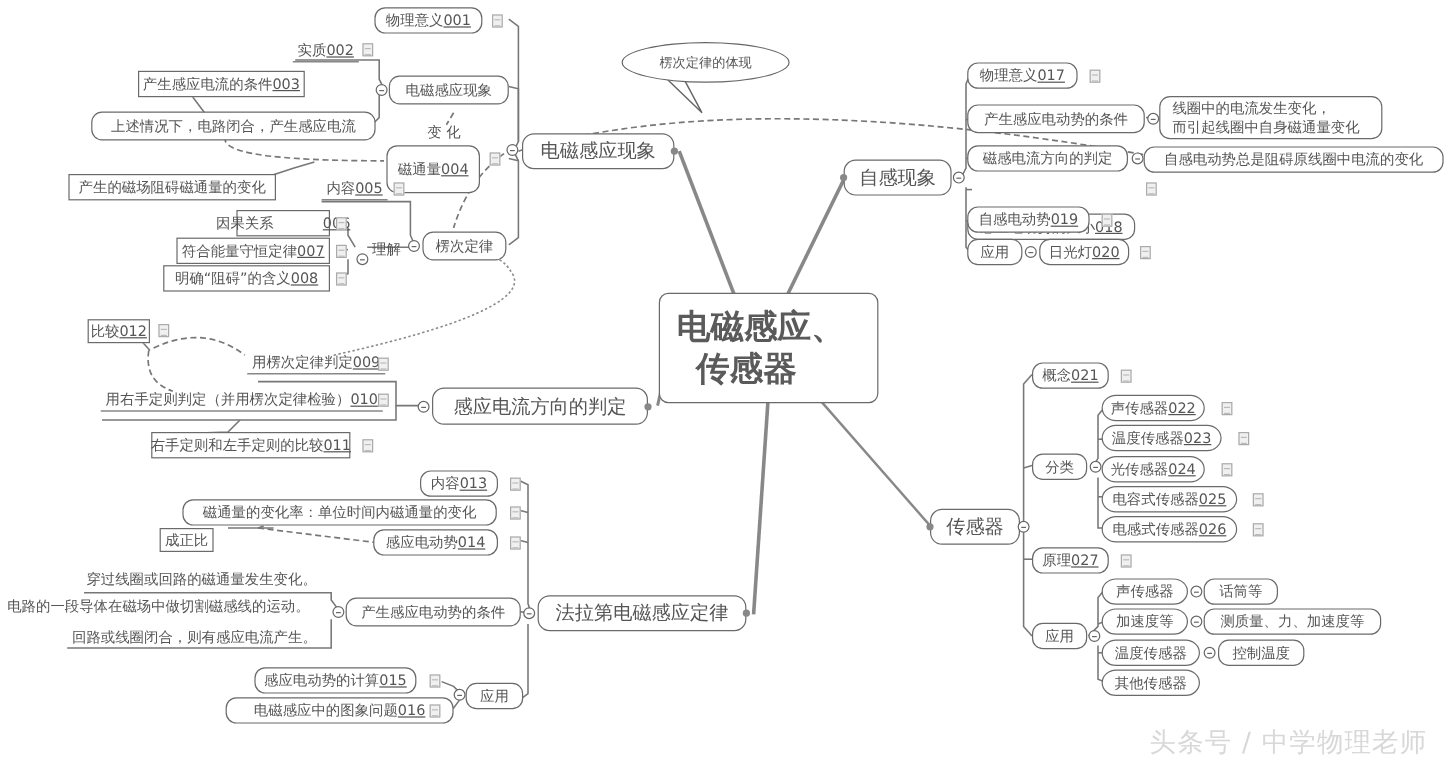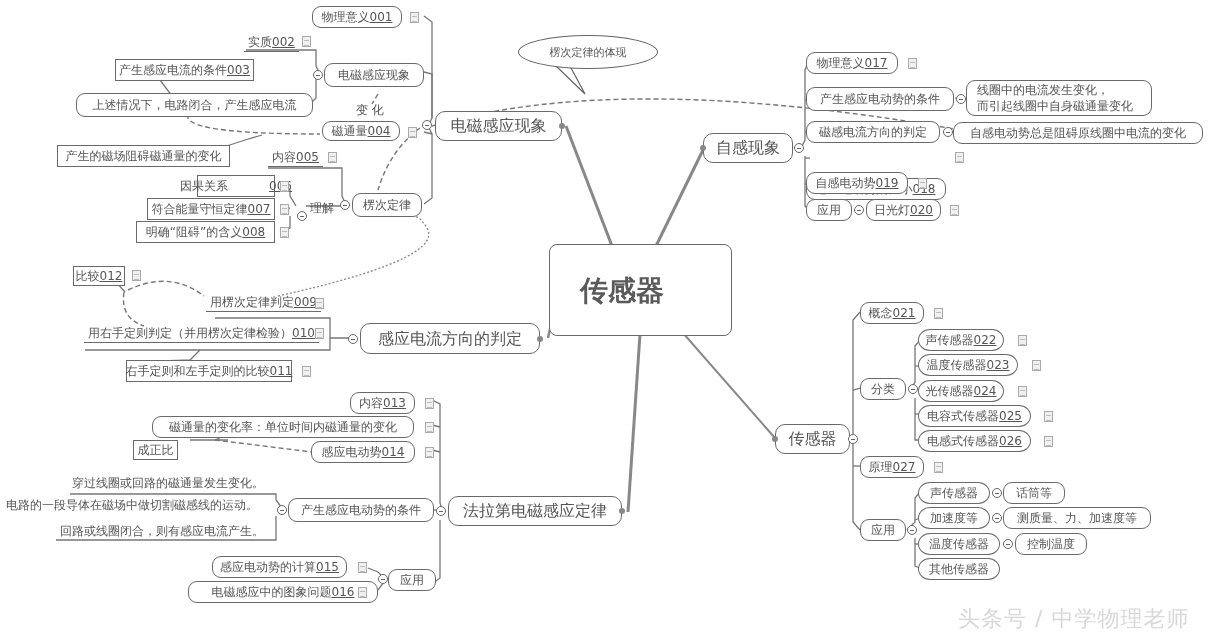--- a/index.html
+++ b/index.html
@@ -132,20 +132,21 @@
     <path d="M215 440 L312 452"></path>
   </g>
   <g fill="none" stroke="#888" stroke-width="1.3" stroke-dasharray="2,2">
     <path d="M278 296 Q440 260 428 230 Q420 215 410 215"></path>
   </g>
 
   <path d="M556 66 L585 94 L570 66" fill="#fff" stroke="#666" stroke-width="1.2"></path>
 </svg>
 
 <div class="node root" style="left:549px; top:244px; width:183px; height:92px;">
+  <span>电磁感应、</span>
   <span style="padding-left:16px;">传感器</span>
 </div>
 
 <div class="callout">
   <span>楞次定律的体现</span>
 </div>
 
 <div class="node l1" style="left:435px; top:111px; width:127px; height:30px;">
   <span>电磁感应现象</span>
 </div>
@@ -173,21 +174,21 @@
     <span class="code">003</span>
 </div>
 <div class="node" style="left:76px; top:93px; width:237px; height:24px;">
   <span>上述情况下，电路闭合，产生感应电流</span>
 </div>
 
 <div class="label" style="left:356px; top:102px;">
   <span>变 化</span>
 </div>
 
-<div class="node" style="left:322px; top:121px; width:78px; height:20px;">
+<div class="node" style="left:322px; top:121px; width:78px; height:40px;">
   <span>磁通量</span>
     <span class="code">004</span>
 </div>
 <div class="note" style="left:408px; top:127px;"></div>
 
 <div class="node rect" style="left:57px; top:145px; width:173px; height:22px;">
   <span>产生的磁场阻碍磁通量的变化</span>
 </div>
 
 <div class="plain" style="left:268px; top:151px;">

